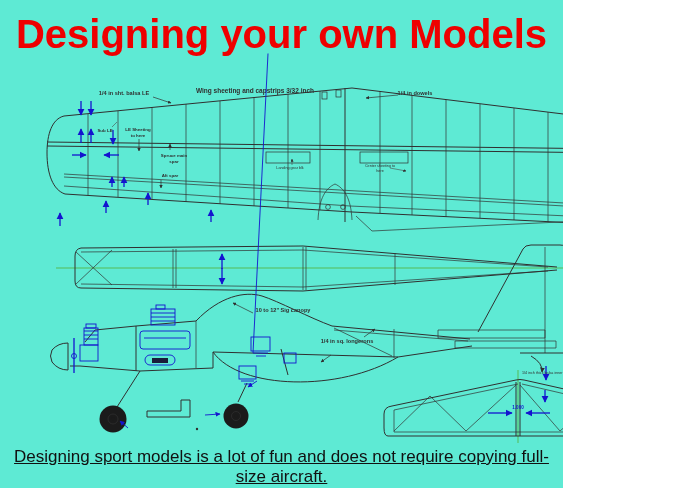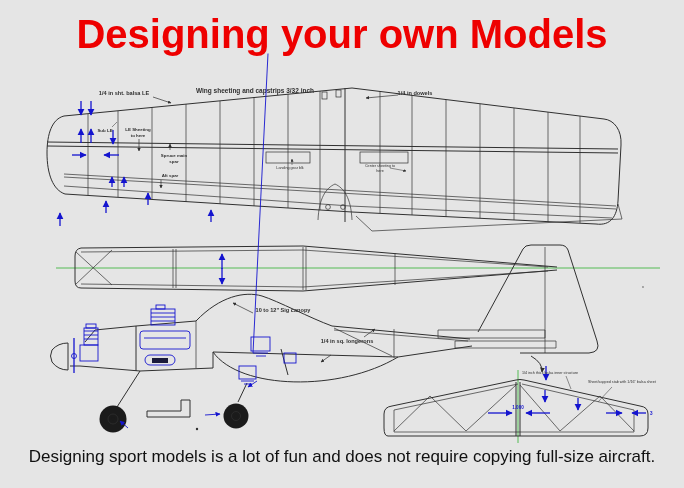--- a/index.html
+++ b/index.html
@@ -1,21 +1,21 @@
 <!DOCTYPE html>
 <html><head>
 <meta charset="utf-8">
 <style>
   html,body{margin:0;padding:0;background:#fff;}
-  .slide{position:relative;width:684px;height:488px;background:#e5e5e5;overflow:hidden;
+  .slide{position:relative;width:563px;height:488px;background:#5eead4;overflow:hidden;
          font-family:"Liberation Sans",sans-serif;}
   .title{position:absolute;top:12px;left:0;width:100%;text-align:center;
          color:#ee0000;font-size:40px;font-weight:bold;}
   .caption{position:absolute;top:447px;left:0;width:100%;text-align:center;
-         color:#111111;font-size:17px;}
+         color:#111111;font-size:17px;text-decoration:underline;}
   svg.drawing{position:absolute;left:0;top:0;}
   
   .k {stroke:#303030;fill:none;stroke-width:1;}
   .kt{stroke:#303030;fill:none;stroke-width:.7;}
   .kf{stroke:#4a4a4a;fill:none;stroke-width:.6;}
   .b {stroke:#1414cf;fill:none;stroke-width:1.3;}
   .bt{stroke:#1414cf;fill:none;stroke-width:.9;}
   .g {stroke:#55bb55;fill:none;stroke-width:1;}
   text{fill:#303030;font-family:"Liberation Sans",sans-serif;}
   .lb1{font-size:6.5px;font-weight:bold;}

